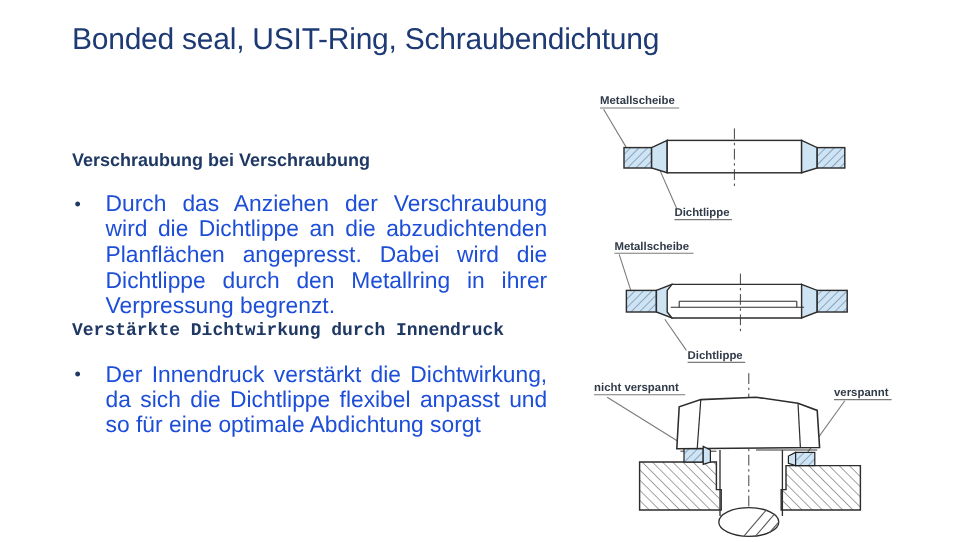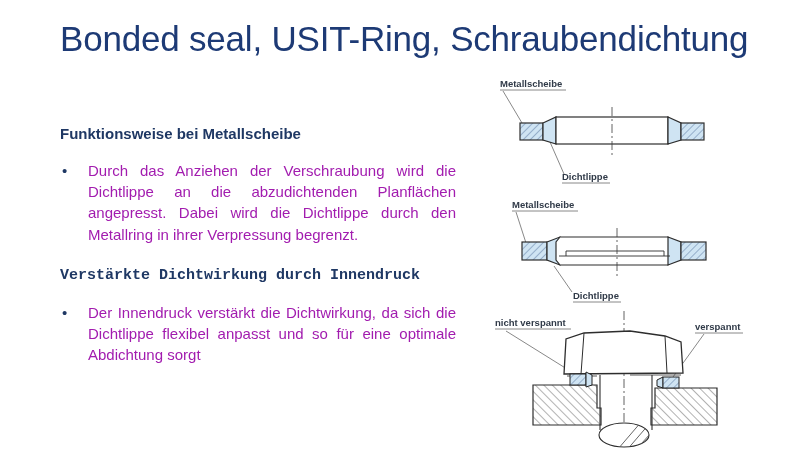--- a/index.html
+++ b/index.html
@@ -2,53 +2,53 @@
 <html><head>
 <meta charset="utf-8">
 <style>
   html,body{margin:0;padding:0;background:#e8e8e8;}
   .slide{
     position:relative;width:800px;height:452px;background:#ffffff;
     font-family:"Liberation Sans",sans-serif;overflow:hidden;
   }
   .title{
     position:absolute;left:60px;top:19px;width:720px;
-    font-size:35px;line-height:1.15;font-weight:400;color:#1d3a75;
+    font-size:25px;line-height:1.15;font-weight:400;color:#1d3a75;
     letter-spacing:-0.2px;white-space:nowrap;
   }
   .sec-heading{
     position:absolute;left:60px;width:400px;
     font-size:15px;font-weight:700;color:#1f3864;line-height:19px;
   }
   .h1{top:124px;} .h2{top:266px;font-family:Liberation Mono, monospace;}
   .bullet-row{
     position:absolute;left:62px;display:flex;align-items:flex-start;
   }
   .b1{top:160px;} .b2{top:302px;}
   .bullet-marker{
     width:26px;flex:0 0 26px;font-size:15px;line-height:21px;color:#1f3864;
   }
   .bullet-text{
-    width:368px;font-size:15px;line-height:21.2px;color:#a21caf;
+    width:368px;font-size:19px;line-height:21.2px;color:#1d4ed8;
     text-align:justify;text-justify:inter-word;hyphens:none;
   }
   .diagram{position:absolute;}
   .d1{left:480px;top:62px;}
   .d2{left:480px;top:192px;}
   .d3{left:480px;top:305px;}
   .dlabel{font-family:"Liberation Sans",sans-serif;font-size:9.5px;font-weight:600;fill:#303a48;}
 </style>
 </head>
 <body>
 
 <div class="slide">
 
   <div class="title">Bonded seal, USIT-Ring, Schraubendichtung</div>
 
-  <div class="sec-heading h1">Funktionsweise bei Metallscheibe</div>
+  <div class="sec-heading h1">Verschraubung bei Verschraubung</div>
   <div class="bullet-row b1">
     <div class="bullet-marker">•</div>
     <div class="bullet-text">Durch das Anziehen der Verschraubung wird die Dichtlippe an die abzudichtenden Planflächen angepresst. Dabei wird die Dichtlippe durch den Metallring in ihrer Verpressung begrenzt.</div>
   </div>
 
   <div class="sec-heading h2">Verstärkte Dichtwirkung durch Innendruck</div>
   <div class="bullet-row b2">
     <div class="bullet-marker">•</div>
     <div class="bullet-text">Der Innendruck verstärkt die Dichtwirkung, da sich die Dichtlippe flexibel anpasst und so für eine optimale Abdichtung sorgt</div>
   </div>

